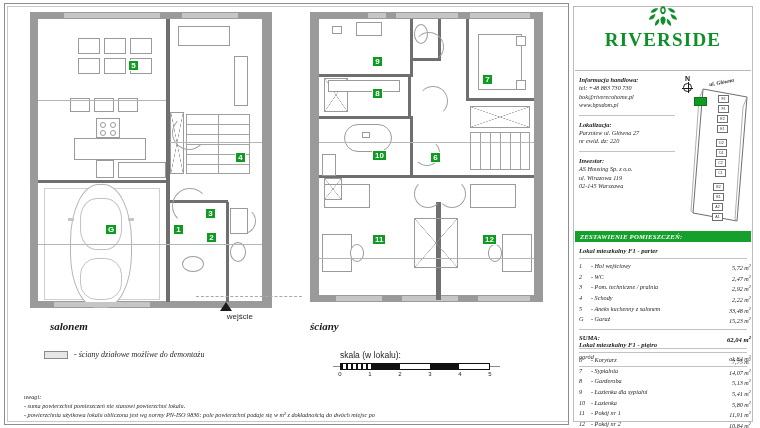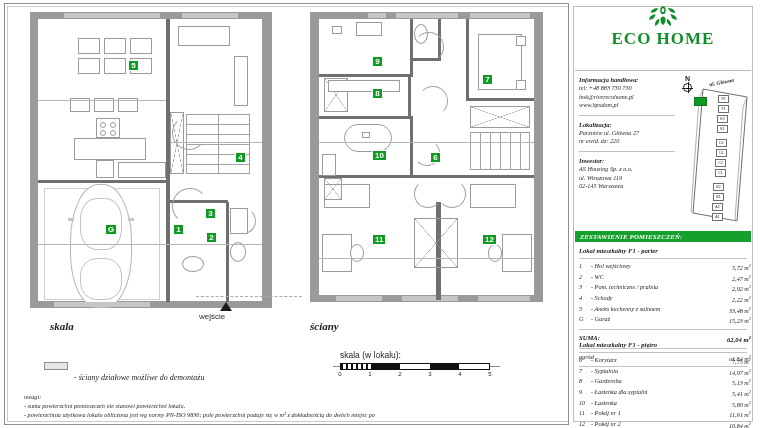--- a/index.html
+++ b/index.html
@@ -91,39 +91,38 @@
   
   .entrance-wrap { position: absolute; }
   .entrance-tri {
     width: 0; height: 0;
     border-left: 6px solid transparent;
     border-right: 6px solid transparent;
     border-bottom: 9px solid #1a1a1a;
     margin: 0 auto;
   }
   .entrance-txt {
-    font-size: 8px; color: #2a2a2a; text-align: left;
+    font-size: 8px; color: #2a2a2a; text-align: right;
     margin-top: 1px;
     font-family: "Liberation Sans", sans-serif;
   }
 
   
   .legend {
     position: absolute; left: 44px; top: 350px;
     display: flex; align-items: center; gap: 6px;
   }
   .legend-swatch {
     width: 24px; height: 8px;
     background: #e6e6e6;
     border: 1px solid #8a8a8a;
   }
   .legend-text {
     font-size: 8px; font-style: italic; color: #1f1f1f;
     font-family: "Liberation Serif", serif;
-    margin-top: 23px;
   }
 
   
   .scale-wrap { position: absolute; left: 340px; top: 350px; width: 180px; }
   .scale-title {
     font-size: 8.5px; color: #1f1f1f; margin-bottom: 3px;
     font-family: "Liberation Sans", sans-serif;
   }
   .scale-bar {
     position: relative; height: 7px; width: 150px;
@@ -442,21 +441,21 @@
       <div class="badge" style="left:172px;top:222px;">12</div>
     </div>
 
     <div class="line-d" style="left:182px;top:288px;width:106px;"></div>
 
     <div class="entrance-wrap" style="left:185px;top:294px;width:54px;">
       <div class="entrance-tri"></div>
       <div class="entrance-txt">wejście</div>
     </div>
 
-    <div class="floor-label" style="left:36px;top:312px;">skala</div>
+    <div class="floor-label" style="left:36px;top:312px;">salonem</div>
     <div class="floor-label" style="left:296px;top:312px;">ściany</div>
   </div>
 
   <div class="legend">
     <div class="legend-swatch"></div>
     <div class="legend-text">- ściany działowe możliwe do demontażu</div>
   </div>
 
   <div class="scale-wrap">
     <div class="scale-title">skala (w lokalu):</div>
@@ -495,21 +494,21 @@
           <path d="M30 4c-3 0-5 3-5 7s2 7 5 7 5-3 5-7-2-7-5-7zm0 3.5c1.4 0 2.3 1.6 2.3 3.5S31.4 14.5 30 14.5 27.7 12.9 27.7 11 28.6 7.5 30 7.5z"></path>
           <path d="M22 8C16 6 10 9 8 15c5 1 9-1 11-4 .9-1.4 1.9-2.3 3-3z"></path>
           <path d="M38 8c6-2 12 1 14 7-5 1-9-1-11-4-.9-1.4-1.9-2.3-3-3z"></path>
           <path d="M17 18C11 18 6 22 5 28c5 0 9-2 10-5 .6-1.7 1.2-3.5 2-5z"></path>
           <path d="M43 18c6 0 11 4 12 10-5 0-9-2-10-5-.6-1.7-1.2-3.5-2-5z"></path>
           <path d="M23 26c-5 2-8 7-7 13 4-2 7-5 7-8 0-1.7 0-3.4 0-5z"></path>
           <path d="M37 26c5 2 8 7 7 13-4-2-7-5-7-8 0-1.7 0-3.4 0-5z"></path>
           <path d="M30 22c-2.6 0-4.6 2.4-4.6 6s2 7.5 4.6 9.5c2.6-2 4.6-5.9 4.6-9.5S32.6 22 30 22z"></path>
         </g>
       </svg>
-      <div class="logo-t2">ECO HOME</div>
+      <div class="logo-t1">RIVERSIDE</div>
     </div>
 
     <div class="panel-sep" style="top:67px;"></div>
 
     <div class="info-col">
       <div class="info-block">
         <div class="info-head">Informacja handlowa:</div>
         <div class="info-line">tel: +48 883 730 730</div>
         <div class="info-line">bok@riverecohome.pl</div>
         <div class="info-line">www.bpxdom.pl</div>

